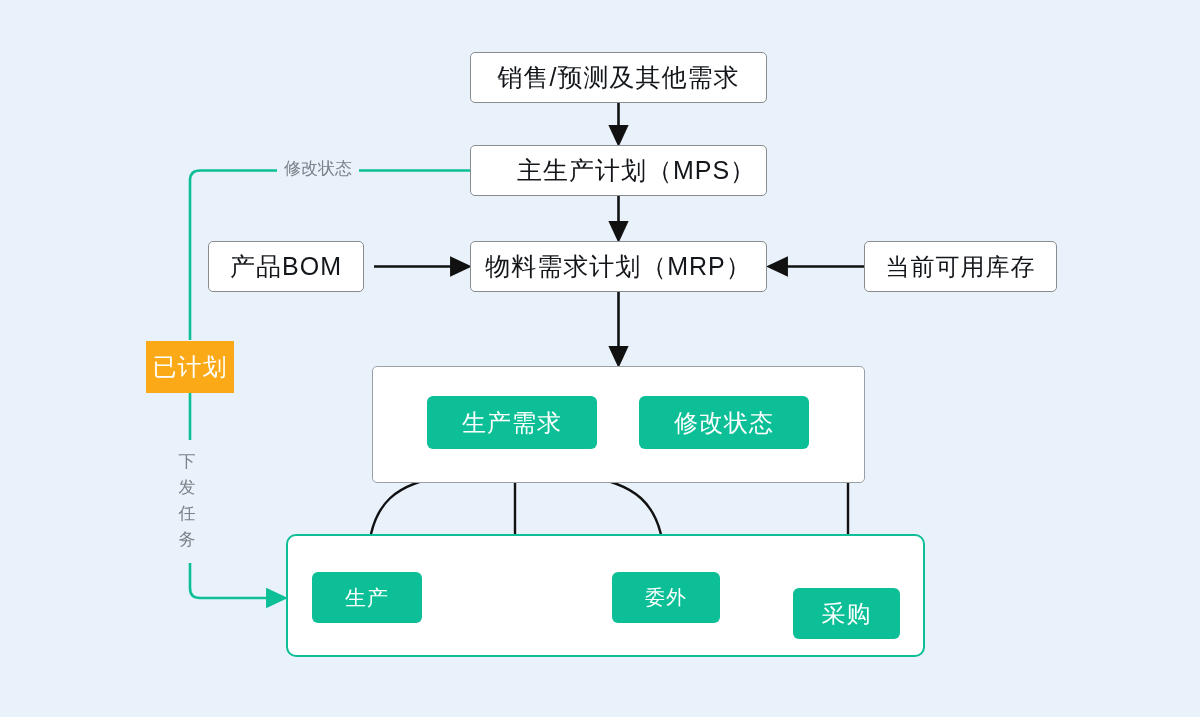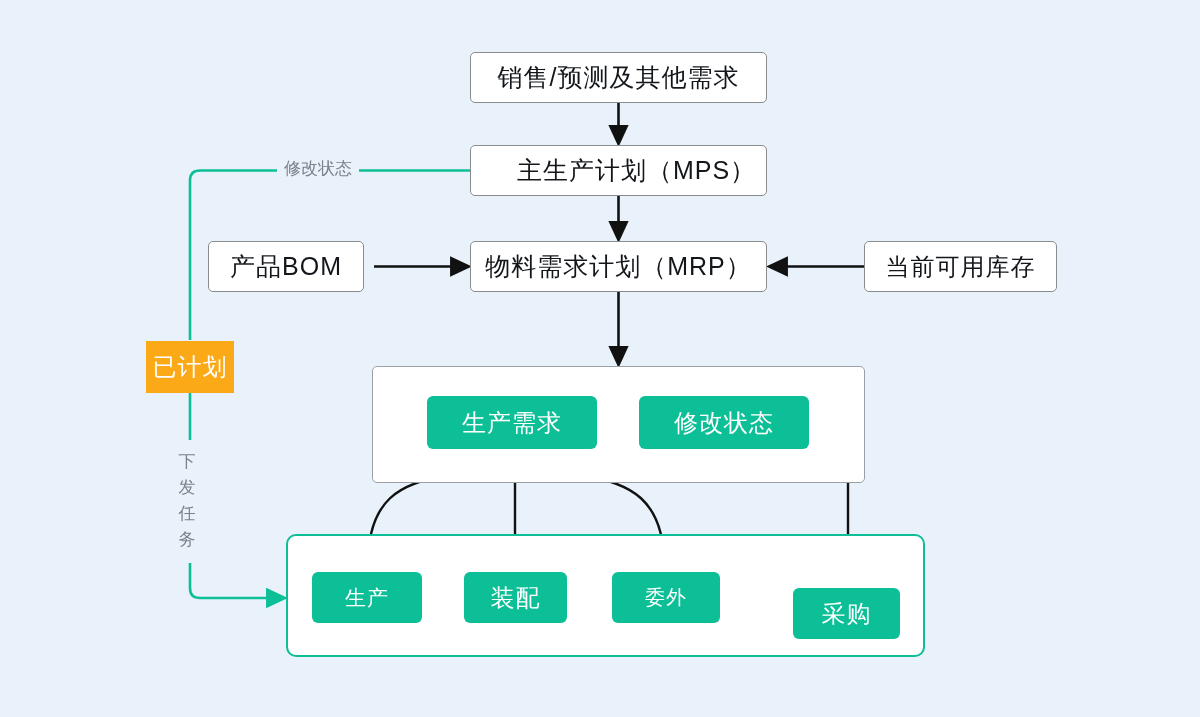--- a/index.html
+++ b/index.html
@@ -137,21 +137,20 @@
   <div class="node n-mrp">物料需求计划（MRP）</div>
   <div class="node n-bom">产品BOM</div>
   <div class="node n-stock">当前可用库存</div>
 
   <div class="group-grey"></div>
   <div class="chip c-prod-req">生产需求</div>
   <div class="chip c-purc-req">修改状态</div>
 
   <div class="group-green"></div>
   <div class="chip c-prod">生产</div>
-  <div class="chip c-asm">装配</div>
   <div class="chip c-out">委外</div>
   <div class="chip c-buy">采购</div>
 
   <div class="badge">已计划</div>
 
   <div class="edge-label lbl-modify">修改状态</div>
   <div class="edge-label lbl-dispatch">
     <span>下</span>
     <span>发</span>
     <span>任</span>

